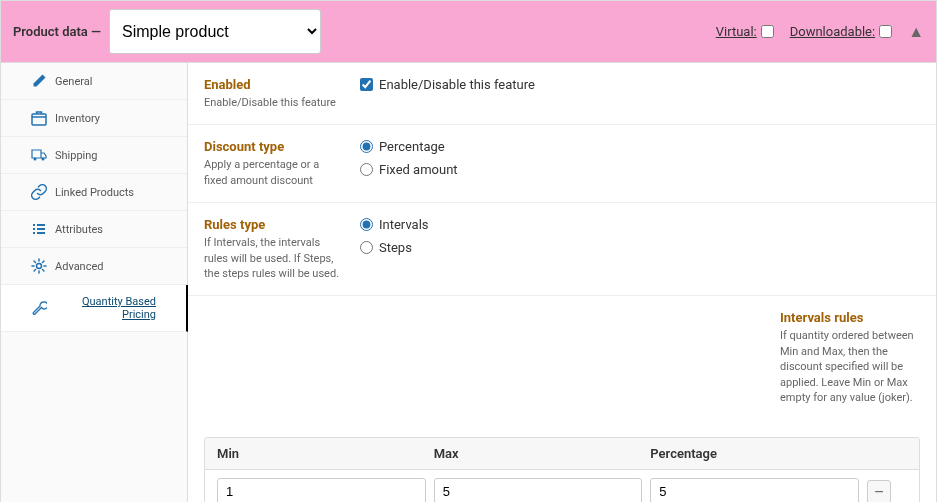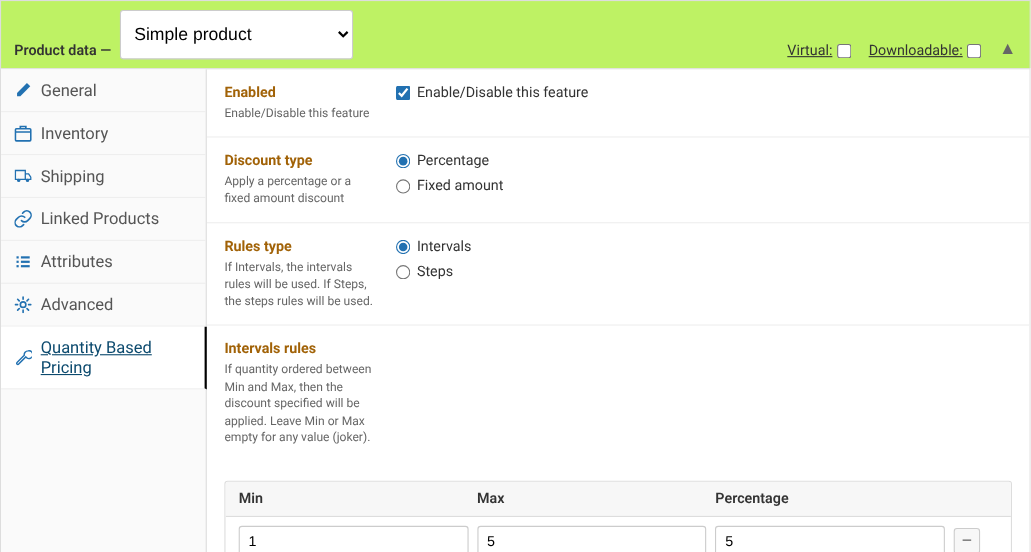--- a/index.html
+++ b/index.html
@@ -4,23 +4,23 @@
   <style>
     * { box-sizing: border-box; margin: 0; padding: 0; }
     body {
       font-family: -apple-system, BlinkMacSystemFont, "Segoe UI", Roboto, Arial, sans-serif;
       font-size: 13px;
       background: #fff;
       color: #333;
     }
     .product-data-header {
       display: flex;
-      align-items: flex-end;
+      align-items: center;
       padding: 8px 12px;
-      background: #bef264;
+      background: #f9a8d4;
       border: 1px solid #ddd;
       border-bottom: none;
       gap: 8px;
     }
     .product-data-label {
       font-weight: 600;
       font-size: 13px;
     }
     .product-data-select {
       border: 1px solid #ccc;
@@ -58,26 +58,27 @@
     }
     .sidebar {
       width: 187px;
       border-right: 1px solid #ddd;
       background: #fafafa;
       flex-shrink: 0;
     }
     .sidebar-item {
       display: flex;
       align-items: center;
-      padding: 10px 12px;
+      padding: 10px 30px;
       cursor: pointer;
       border-bottom: 1px solid #eee;
       gap: 8px;
       color: #555;
-      font-size: 15px;
+      font-size: 11px;
+      text-align: right;
     }
     .sidebar-item.active {
       background: #fff;
       color: #0c4a6e;
       border-right: 2px solid #000000;
       margin-right: -1px;
       text-decoration: underline;
     }
     .sidebar-icon {
       width: 16px;
@@ -307,21 +308,21 @@
           <span>Intervals</span>
         </label>
         <label class="radio-option">
           <input type="radio" name="rules_type" style="">
           <span>Steps</span>
         </label>
       </div>
     </div>
 
     <div class="field-row" style="flex-direction: column;">
-      <div style="display: flex; gap: 16px; margin-bottom: 12px;">
+      <div style="display: flex; gap: 16px; margin-bottom: 12px; justify-content: flex-end;">
         <div class="field-label-col">
           <div class="label-title">Intervals rules</div>
           <div class="label-desc">If quantity ordered between Min and Max, then the discount specified will be applied. Leave Min or Max empty for any value (joker).</div>
         </div>
       </div>
       <div style="flex: 1;">
         <div class="intervals-table">
           <div class="intervals-header">
             <span>Min</span>
             <span>Max</span>

